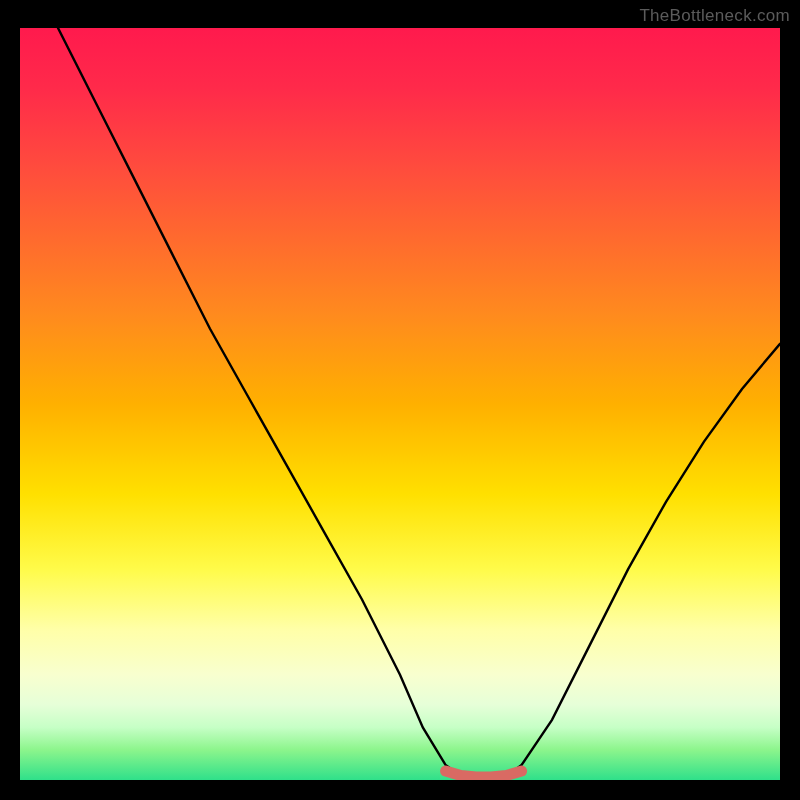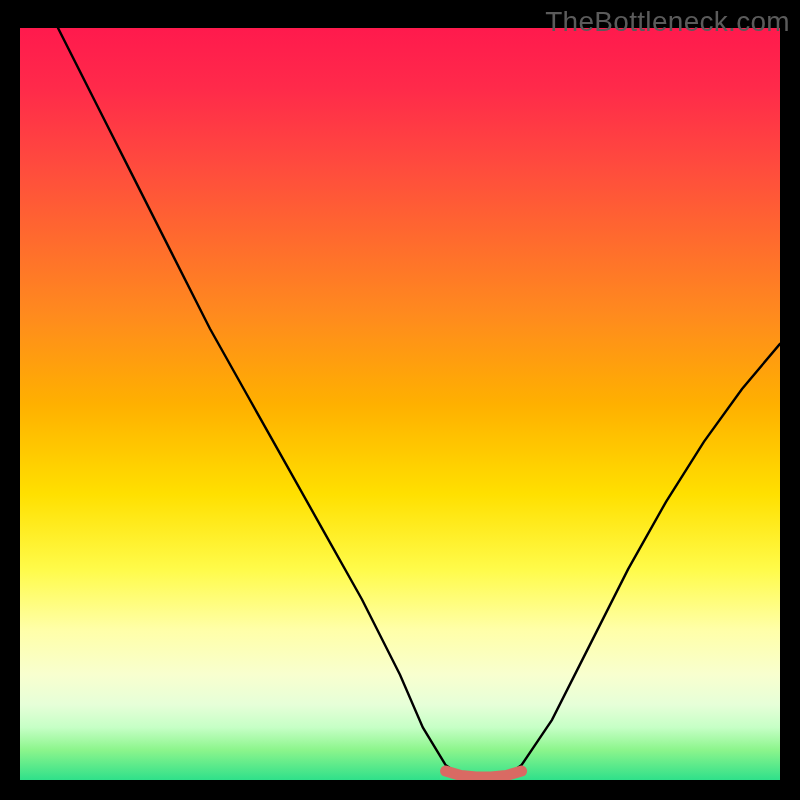--- a/index.html
+++ b/index.html
@@ -15,21 +15,21 @@
     position: relative;
     width: 800px;
     height: 800px;
     background: #000;
   }
   .watermark {
     position: absolute;
     top: 6px;
     right: 10px;
     color: #5b5b5b;
-    font-size: 28px;
+    font-size: 17px;
     font-weight: 400;
     letter-spacing: 0.3px;
     z-index: 10;
   }
   .plot-frame {
     position: absolute;
     left: 20px;
     top: 28px;
     width: 760px;
     height: 752px;

